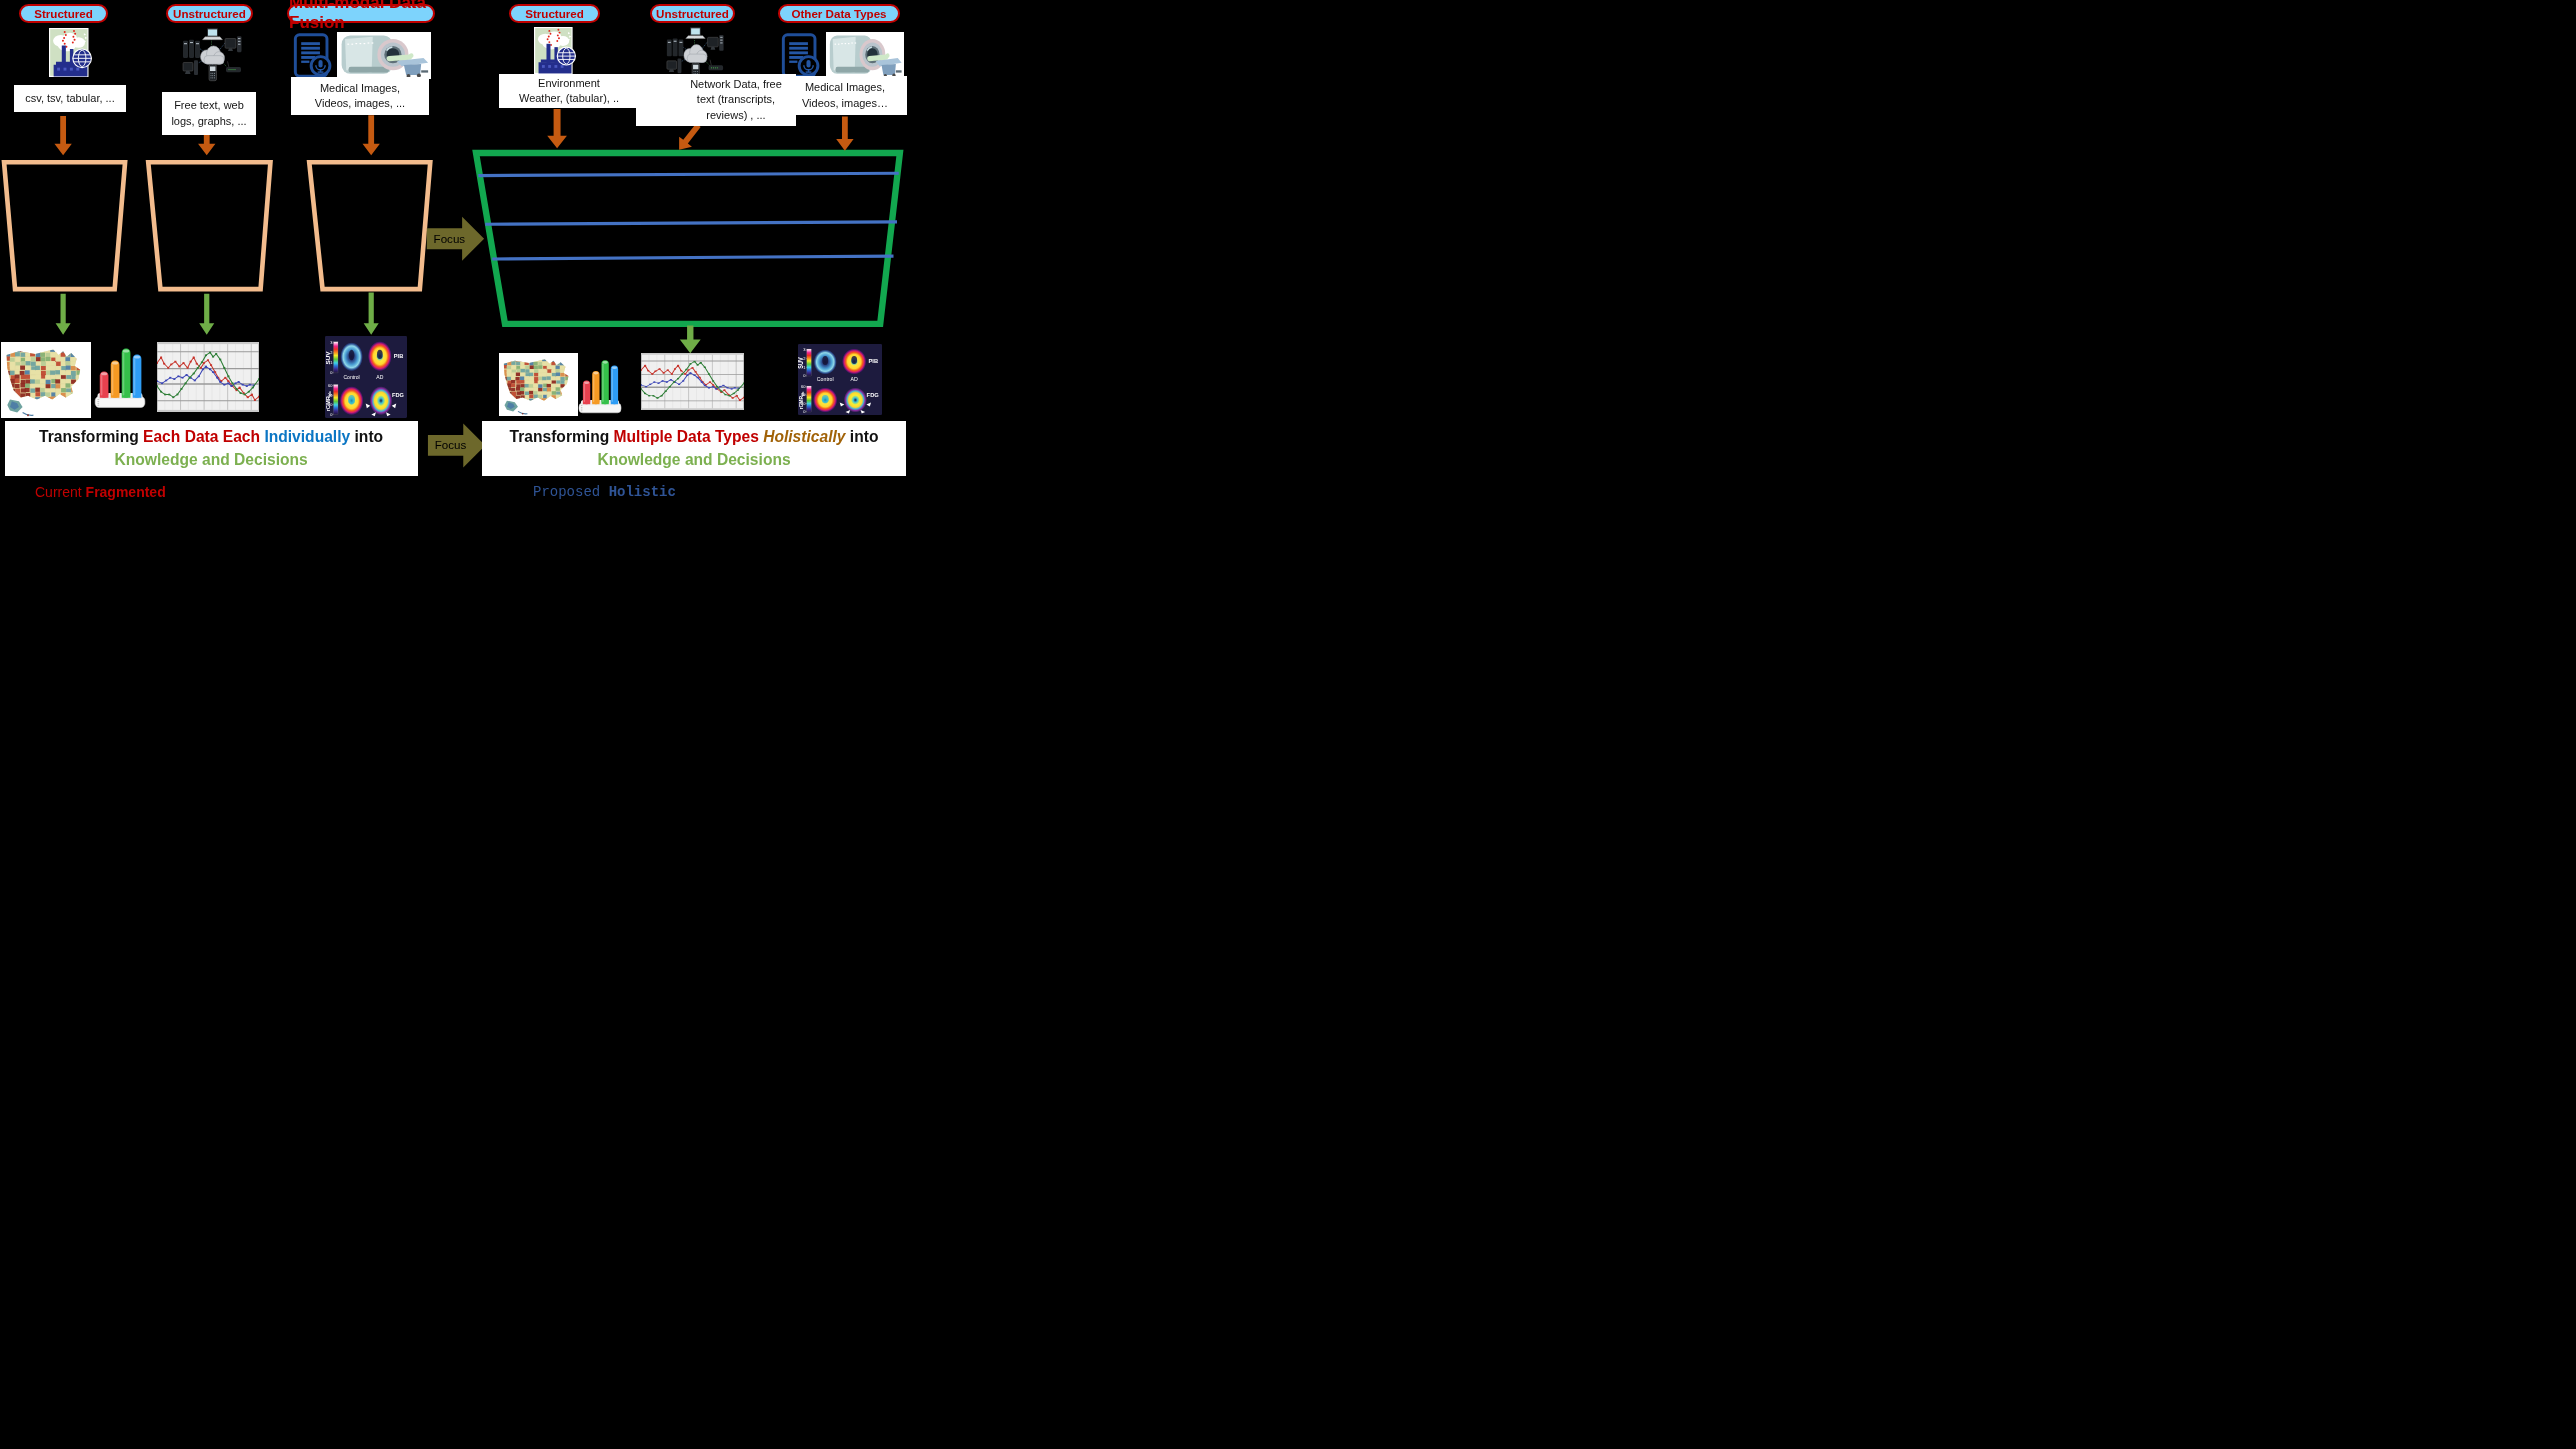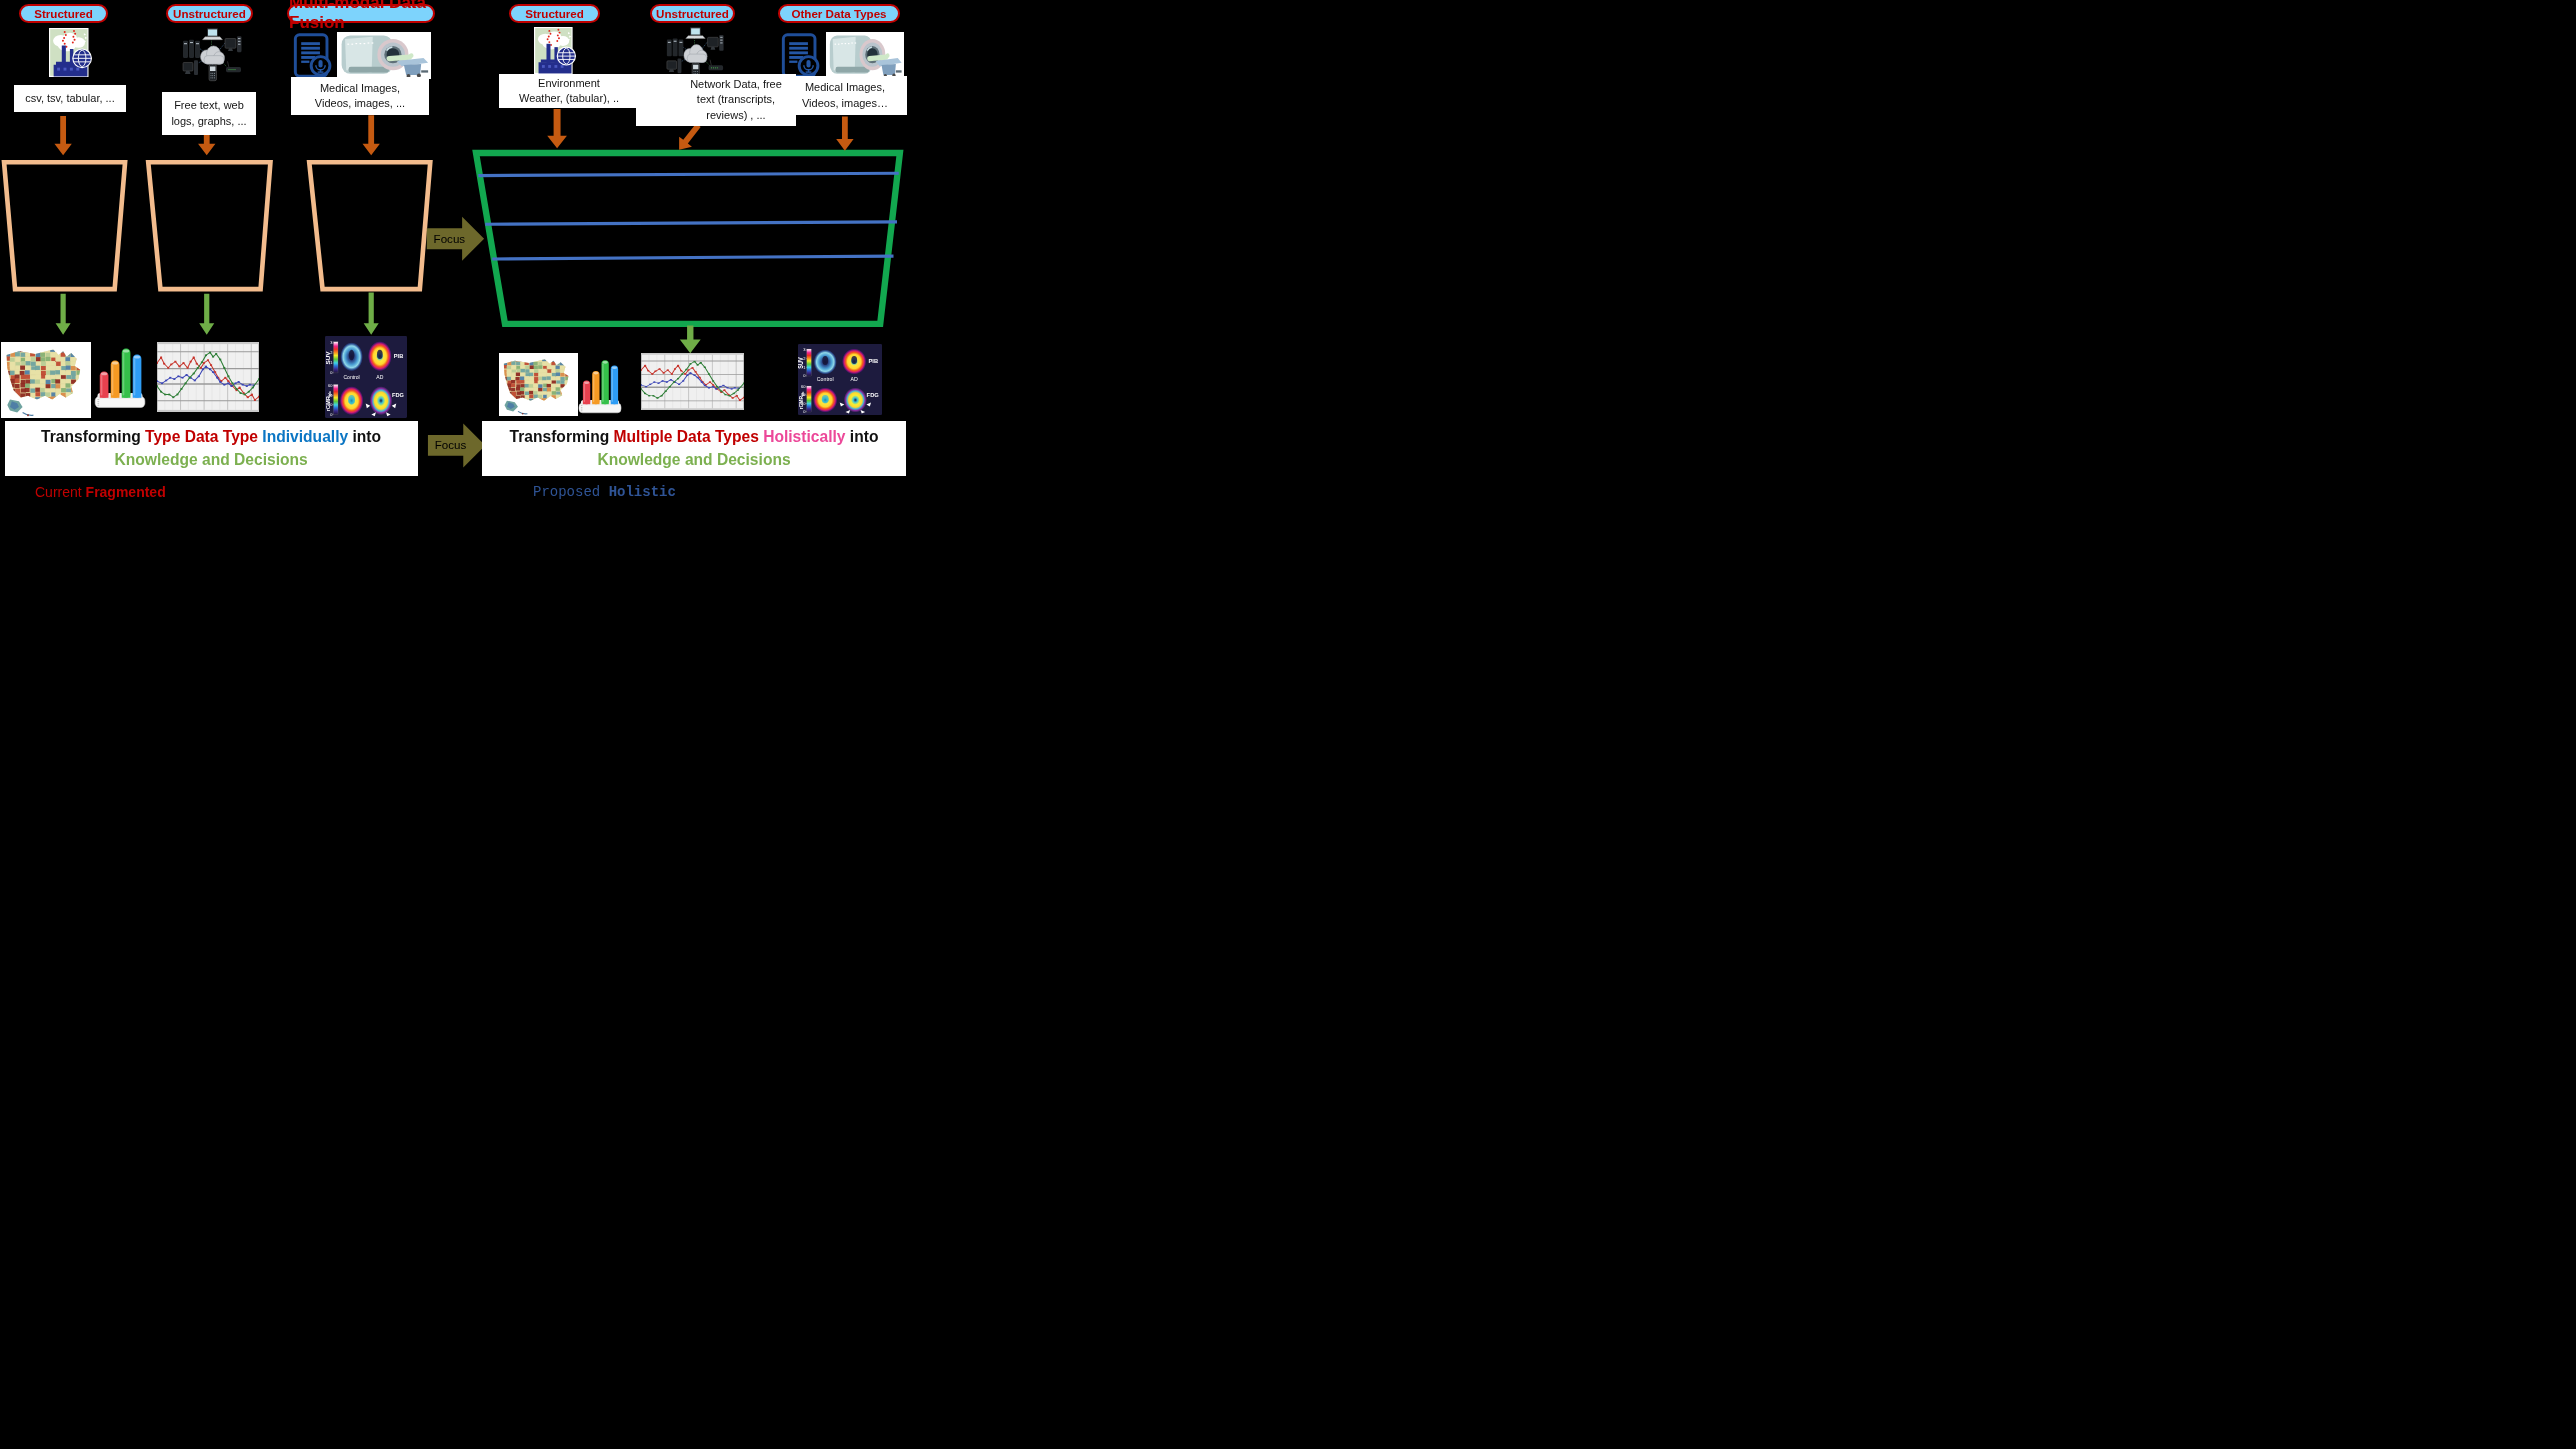--- a/index.html
+++ b/index.html
@@ -1270,24 +1270,24 @@
         <ellipse cx="99" cy="112" rx="20" ry="25" fill="url(#g-hot2)"></ellipse>
         <text x="129" y="106" fill="#fff" font-size="10" font-weight="bold" text-anchor="middle" font-family="Liberation Sans, sans-serif">FDG</text>
         <polygon points="72,117 80,121 74,125" fill="#fff"></polygon>
         <polygon points="126,117 118,121 124,125" fill="#fff"></polygon>
         <polygon points="82,136 90,132 88,139" fill="#fff"></polygon>
         <polygon points="116,136 108,132 110,139" fill="#fff"></polygon>
       </svg>
     </div>
 
   <div class="bigcap" style="left:4.6px;top:421px;width:413px;height:55px;">
-    <div class="l1"><span style="color: rgb(17, 17, 17);">Transforming </span><span style="color: rgb(192, 0, 0);">Type Data Type</span><span style="color: rgb(11, 118, 196);"> Individually</span><span style="color: rgb(17, 17, 17);"> into</span></div>
+    <div class="l1"><span style="color: rgb(17, 17, 17);">Transforming </span><span style="color: rgb(192, 0, 0);">Each Data Each</span><span style="color: rgb(11, 118, 196);"> Individually</span><span style="color: rgb(17, 17, 17);"> into</span></div>
     <div class="l2" style="color: rgb(124, 176, 80);">Knowledge and Decisions</div>
   </div>
   <div class="bigcap" style="left:482px;top:421px;width:424px;height:55px;">
-    <div class="l1"><span style="color: rgb(17, 17, 17);">Transforming </span><span style="color: rgb(192, 0, 0);">Multiple Data Types</span><span style="color: #ec4899;"> Holistically</span><span style="color: rgb(17, 17, 17);"> into</span></div>
+    <div class="l1"><span style="color: rgb(17, 17, 17);">Transforming </span><span style="color: rgb(192, 0, 0);">Multiple Data Types</span><span style="color: #a16207; font-style: italic;"> Holistically</span><span style="color: rgb(17, 17, 17);"> into</span></div>
     <div class="l2" style="color: rgb(124, 176, 80);">Knowledge and Decisions</div>
   </div>
 
   <div class="foot" style="left: 35px; top: 484px; width: 272px; color: rgb(192, 0, 0);"><span>Current </span><b>Fragmented</b></div>
   <div class="foot" style="left: 533px; top: 484px; width: 255px; color: rgb(47, 84, 150); font-family: Liberation Mono, monospace;"><span>Proposed </span><b>Holistic</b></div>
 </div>
 
 
 </body></html>

